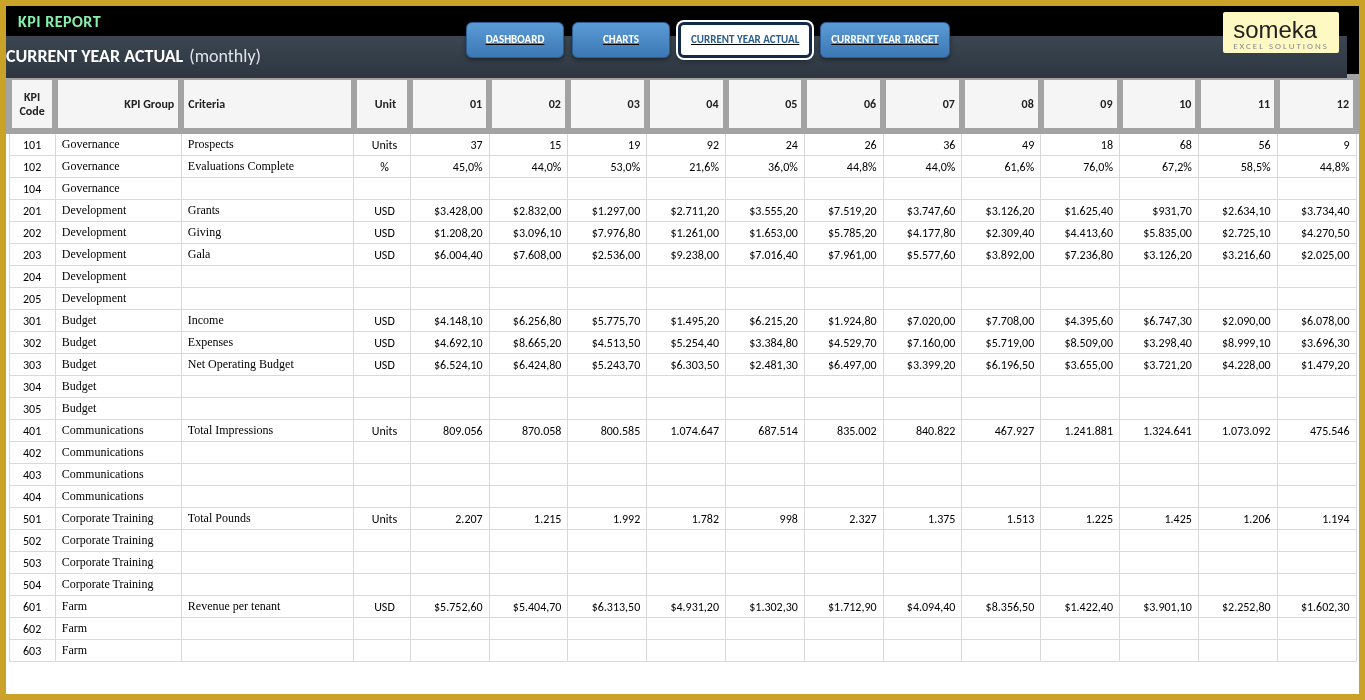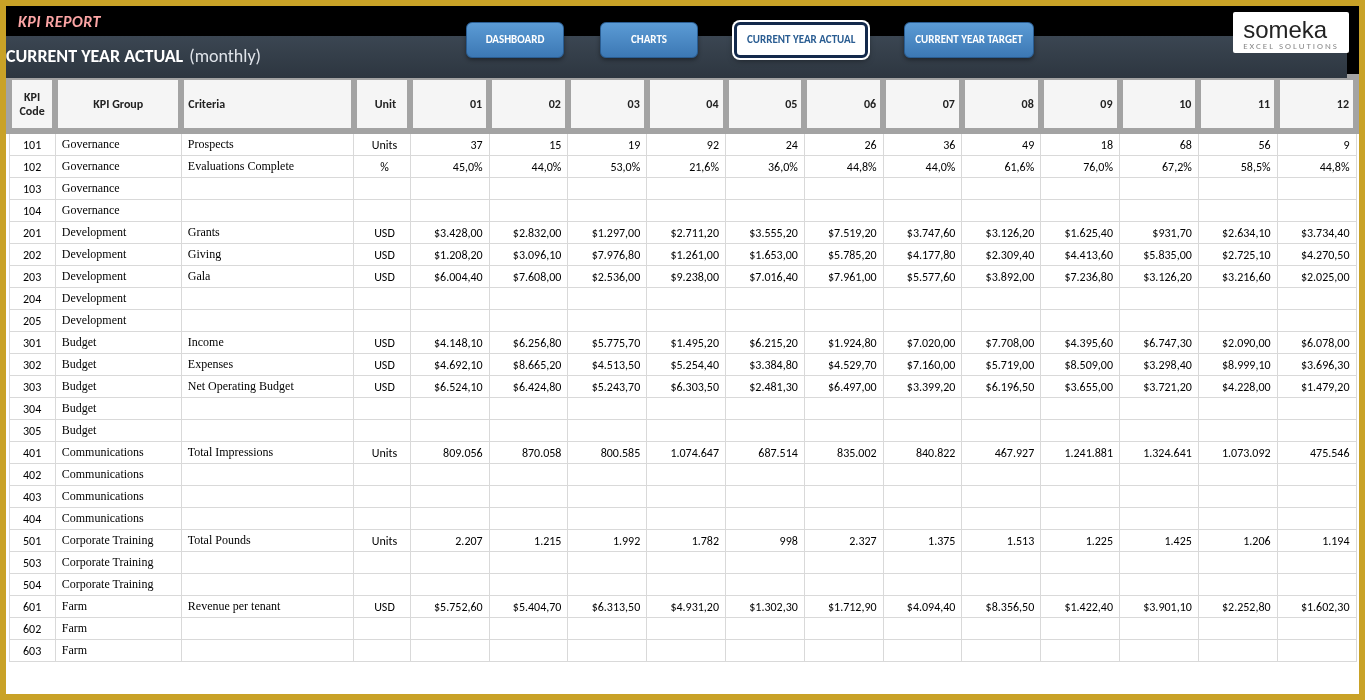--- a/index.html
+++ b/index.html
@@ -17,25 +17,24 @@
     height: 68px;
     display: flex;
     align-items: stretch;
     position: relative;
   }
   .title-block {
     padding: 6px 12px 0 12px;
     min-width: 440px;
   }
   .report-title {
-    color: #fca5a5;
+    color: #86efac;
     font-size: 16px;
     font-weight: bold;
     letter-spacing: 0.5px;
-    font-style: italic;
   }
   .subtitle-bar {
     background: linear-gradient(#3b4652, #2d3640);
     margin-top: 4px;
     margin-left: -12px;
     padding: 6px 12px 8px 12px;
     width: 1353px;
     position: absolute;
     left: 0;
     top: 26px;
@@ -52,22 +51,23 @@
   .subtitle-paren {
     color: #dfe3e9;
     font-weight: normal;
     margin-left: 6px;
   }
   .nav-buttons {
     position: absolute;
     top: 16px;
     left: 460px;
     display: flex;
-    gap: 36px;
+    gap: 8px;
     z-index: 3;
+    text-decoration: underline;
   }
   .nav-btn {
     background: linear-gradient(#5b9bd5, #3c78b4);
     color: #fff;
     font-weight: bold;
     font-size: 11px;
     text-align: center;
     border-radius: 6px;
     padding: 0 10px;
     min-width: 98px;
@@ -81,24 +81,24 @@
     line-height: 1.1;
   }
   .nav-btn.active {
     background: #fff;
     color: #2a5d92;
     border: 3px solid #13294b;
     box-shadow: 0 0 0 2px #fff, 0 2px 6px rgba(0,0,0,0.5);
   }
   .logo {
     position: absolute;
-    right: 10px;
+    right: 20px;
     top: 6px;
     z-index: 4;
-    background: #ffffff;
+    background: #fef9c3;
     padding: 4px 10px 2px 10px;
     border-radius: 2px;
     text-align: left;
   }
   .logo-main {
     font-family: Arial, sans-serif;
     font-size: 24px;
     font-weight: 400;
     letter-spacing: 0;
     color: #222;
@@ -132,21 +132,21 @@
     height: 44px;
   }
   tbody td {
     border: 1px solid #d9d9d9;
     padding: 3px 6px;
     height: 21px;
     white-space: nowrap;
     overflow: hidden;
   }
   .col-code { width: 44px; text-align: center; }
-  .col-group { width: 120px; text-align: center; }
+  .col-group { width: 120px; text-align: right; }
   .col-criteria { width: 164px; text-align: left; }
   .col-unit { width: 54px; text-align: center; padding-left: 11px; }
   .col-val { width: 75px; text-align: right; }
   tbody td.col-group, tbody td.col-criteria { text-align: left; font-family: Liberation Serif, serif; }
   tbody td.col-code, tbody td.col-unit { }
   tbody td.col-val { text-align: right; }
 </style>
 </head>
 <body>
 
@@ -223,38 +223,20 @@
           <td class="col-val">36,0%</td>
           <td class="col-val">44,8%</td>
           <td class="col-val">44,0%</td>
           <td class="col-val">61,6%</td>
           <td class="col-val">76,0%</td>
           <td class="col-val">67,2%</td>
           <td class="col-val">58,5%</td>
           <td class="col-val">44,8%</td>
         </tr>
         <tr>
-          <td class="col-code">103</td>
-          <td class="col-group">Governance</td>
-          <td class="col-criteria"></td>
-          <td class="col-unit"></td>
-          <td class="col-val"></td>
-          <td class="col-val"></td>
-          <td class="col-val"></td>
-          <td class="col-val"></td>
-          <td class="col-val"></td>
-          <td class="col-val"></td>
-          <td class="col-val"></td>
-          <td class="col-val"></td>
-          <td class="col-val"></td>
-          <td class="col-val"></td>
-          <td class="col-val"></td>
-          <td class="col-val"></td>
-        </tr>
-        <tr>
           <td class="col-code">104</td>
           <td class="col-group">Governance</td>
           <td class="col-criteria"></td>
           <td class="col-unit"></td>
           <td class="col-val"></td>
           <td class="col-val"></td>
           <td class="col-val"></td>
           <td class="col-val"></td>
           <td class="col-val"></td>
           <td class="col-val"></td>
@@ -529,20 +511,38 @@
           <td class="col-val">998</td>
           <td class="col-val">2.327</td>
           <td class="col-val">1.375</td>
           <td class="col-val">1.513</td>
           <td class="col-val">1.225</td>
           <td class="col-val">1.425</td>
           <td class="col-val">1.206</td>
           <td class="col-val">1.194</td>
         </tr>
         <tr>
+          <td class="col-code">502</td>
+          <td class="col-group">Corporate Training</td>
+          <td class="col-criteria"></td>
+          <td class="col-unit"></td>
+          <td class="col-val"></td>
+          <td class="col-val"></td>
+          <td class="col-val"></td>
+          <td class="col-val"></td>
+          <td class="col-val"></td>
+          <td class="col-val"></td>
+          <td class="col-val"></td>
+          <td class="col-val"></td>
+          <td class="col-val"></td>
+          <td class="col-val"></td>
+          <td class="col-val"></td>
+          <td class="col-val"></td>
+        </tr>
+        <tr>
           <td class="col-code">503</td>
           <td class="col-group">Corporate Training</td>
           <td class="col-criteria"></td>
           <td class="col-unit"></td>
           <td class="col-val"></td>
           <td class="col-val"></td>
           <td class="col-val"></td>
           <td class="col-val"></td>
           <td class="col-val"></td>
           <td class="col-val"></td>

